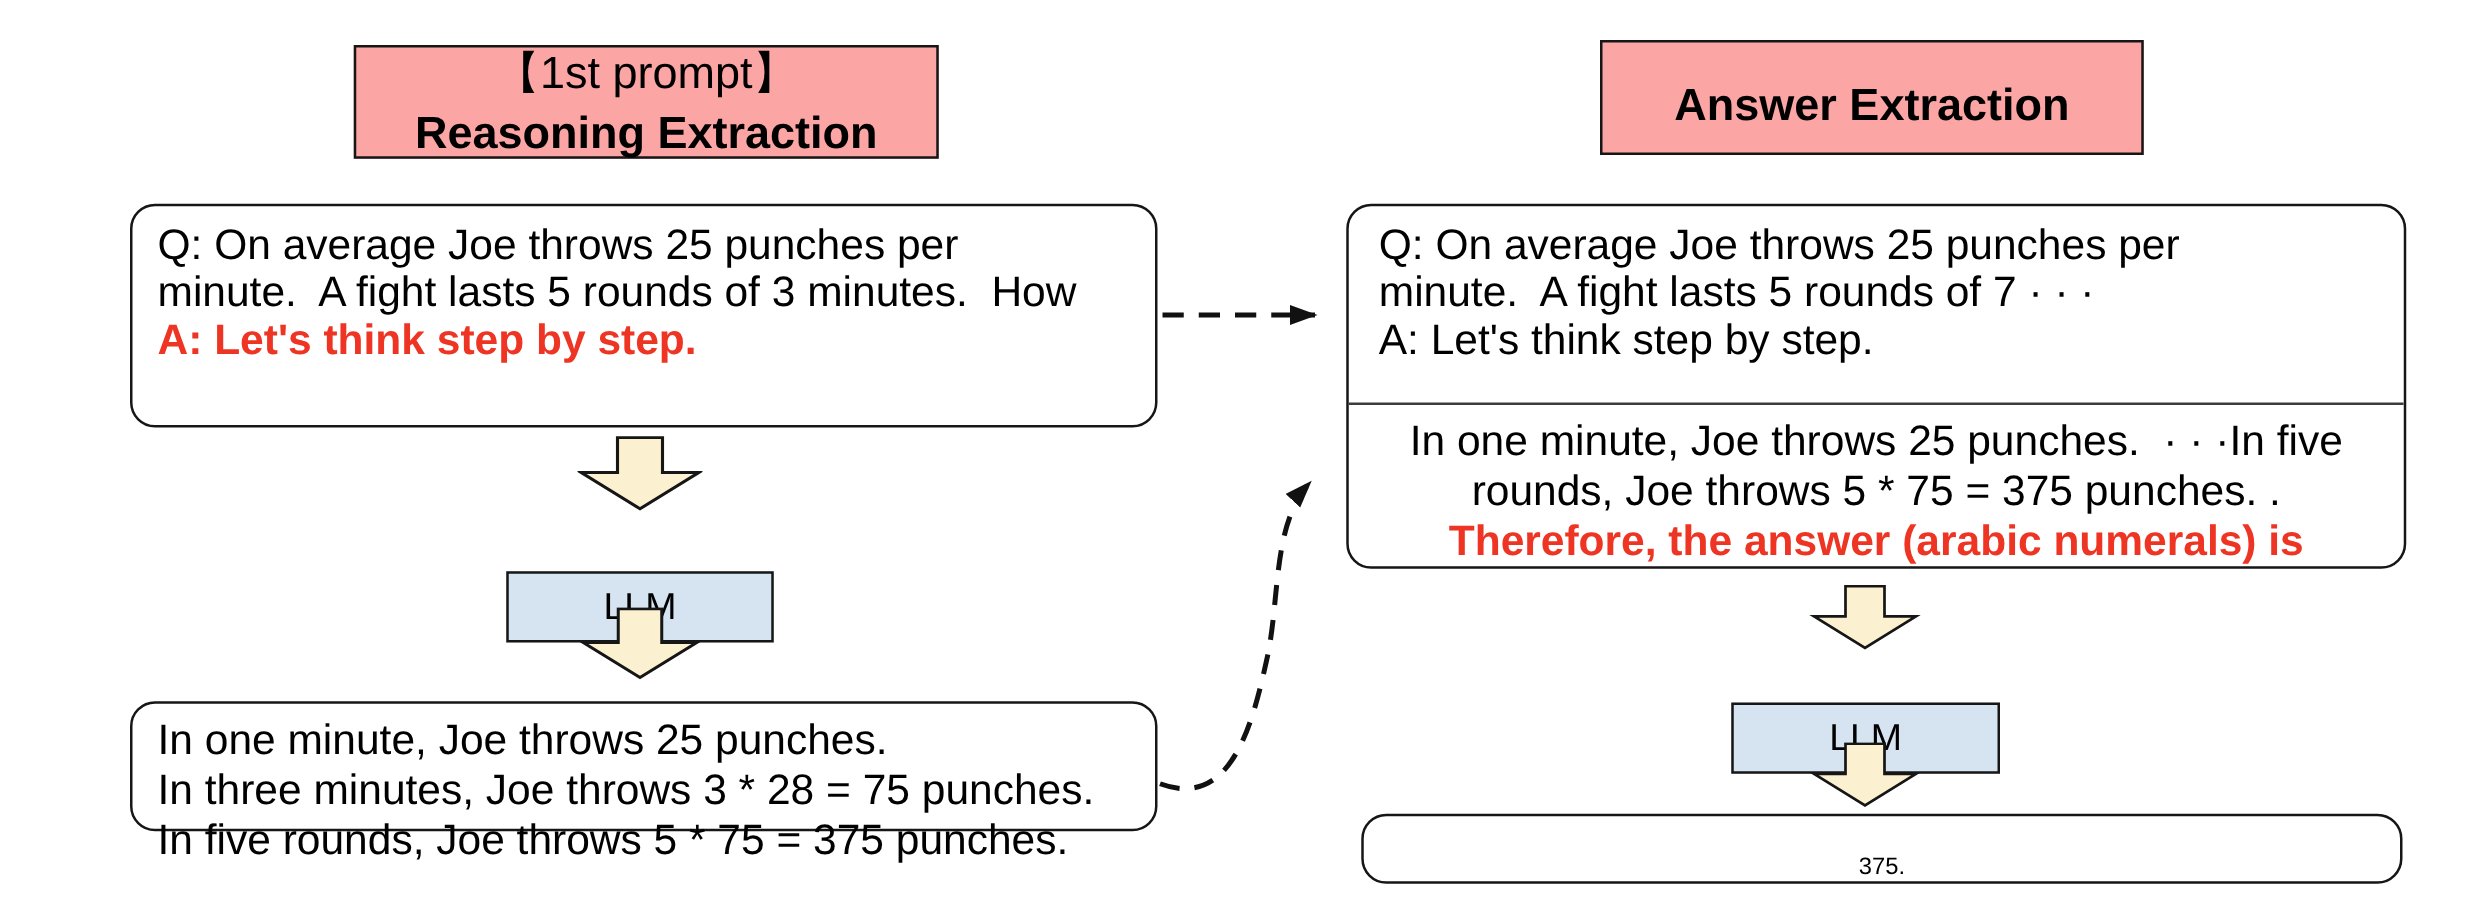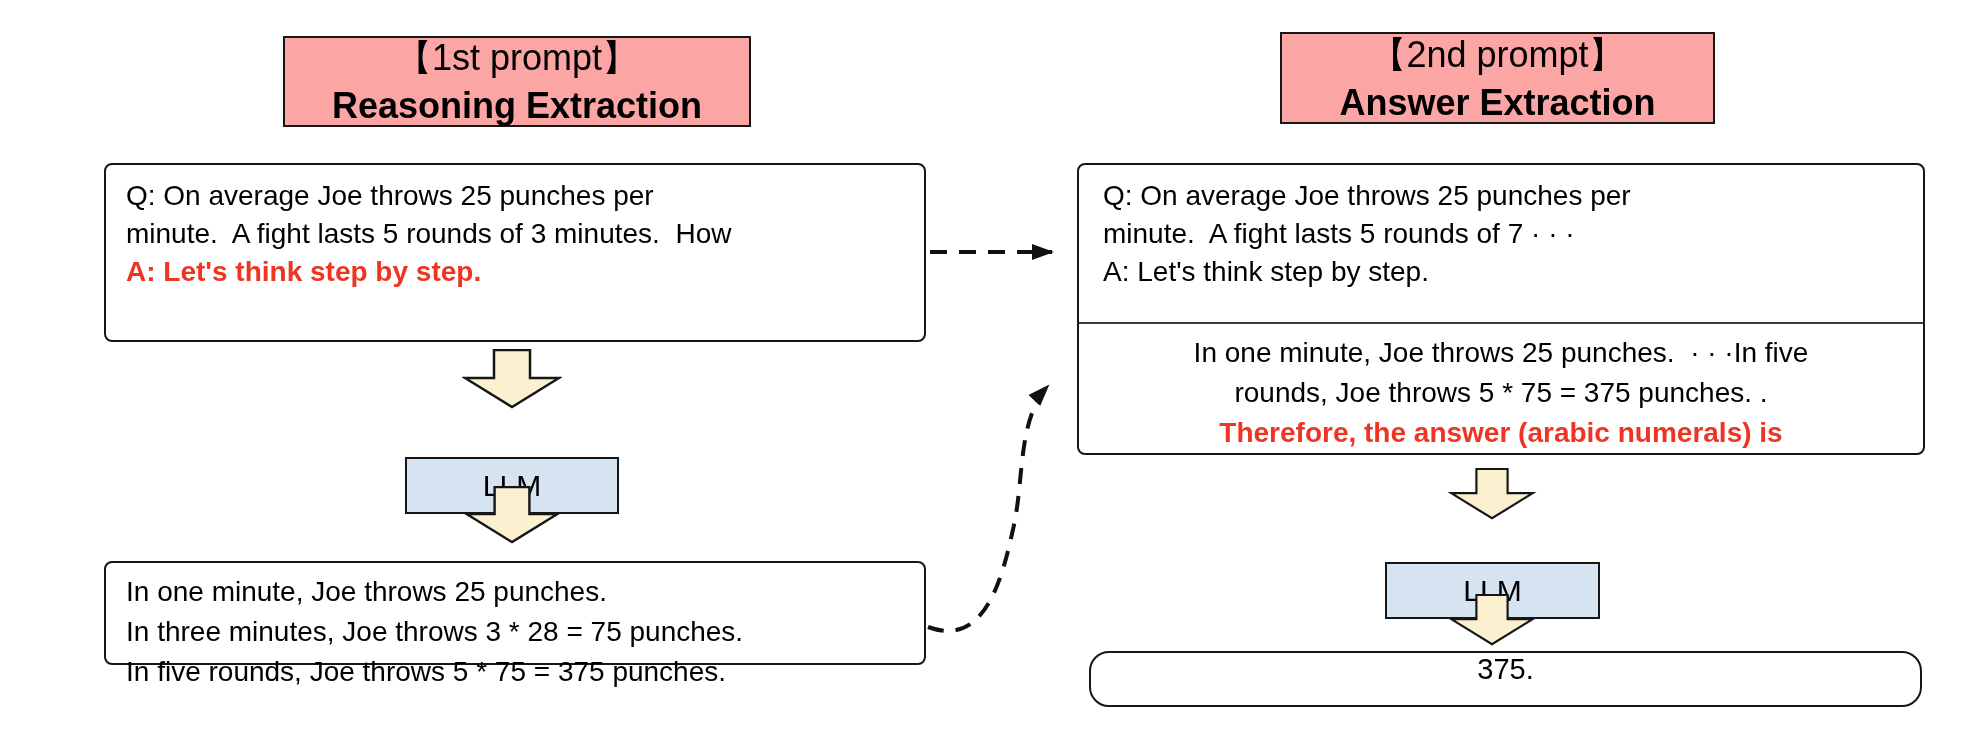--- a/index.html
+++ b/index.html
@@ -9,38 +9,38 @@
     overflow:hidden;
   }
   .abs{position:absolute;box-sizing:border-box;}
   .hdr{
     background:#fca5a5;border:2.5px solid #161616;
     display:flex;flex-direction:column;align-items:center;justify-content:center;
     font-size:36px;line-height:37px;text-align:center;
   }
   .hdr .bold{font-weight:bold;margin-top:11px;}
   .bubble{
-    background:#fff;border:2.5px solid #161616;border-radius:8px;
-    font-size:28px;
+    background:#fff;border:2.5px solid #161616;border-radius:20px;
+    font-size:34px;
   }
   .pad{padding:12px 20px 0 20px;}
   .line{white-space:pre;line-height:38px;}
   .line40{white-space:pre;line-height:40px;}
   .red{color:#ee3524;font-weight:bold;}
   .llm{
     background:#d6e4f2;border:2.5px solid #161616;
     display:flex;align-items:center;justify-content:center;
     font-size:30px;
     margin-top:35px;
   }
   .sec-top{height:145px;padding:12px 24px 0 24px;}
   .sec-bottom{border-top:2px solid #3c3c3c;padding:9px 24px 0 24px;text-align:center;}
   .answer{
     background:#fff;border:2.5px solid #161616;border-radius:20px;
-    display:flex;align-items:flex-start;justify-content:center;font-size:29px;
+    display:flex;align-items:flex-end;justify-content:center;font-size:19px;
   }
   svg{display:block;}
 </style>
 </head>
 <body>
 
 <div class="canvas">
 
   <div class="abs hdr" style="left:283px;top:36px;width:468px;height:91px;">
     <div>【1st prompt】</div>
@@ -69,21 +69,20 @@
     </svg>
   </div>
 
   <div class="abs bubble" style="left:104px;top:561px;width:822px;height:104px;padding:9px 20px 0 20px;">
     <div class="line40">In one minute, Joe throws 25 punches.</div>
     <div class="line40">In three minutes, Joe throws 3 * 28 = 75 punches.</div>
     <div class="line40">In five rounds, Joe throws 5 * 75 = 375 punches.</div>
   </div>
 
   <div class="abs hdr" style="left:1280px;top:32px;width:435px;height:92px;">
-    <div>【2nd prompt】</div>
     <div class="bold">Answer Extraction</div>
   </div>
 
   <div class="abs bubble" style="left:1077px;top:163px;width:848px;height:292px;padding:0;overflow:hidden;">
     <div class="sec-top">
       <div class="line">Q: On average Joe throws 25 punches per</div>
       <div class="line">minute.  A fight lasts 5 rounds of 7 · · ·</div>
       <div class="line">A: Let's think step by step.</div>
     </div>
     <div class="sec-bottom">

